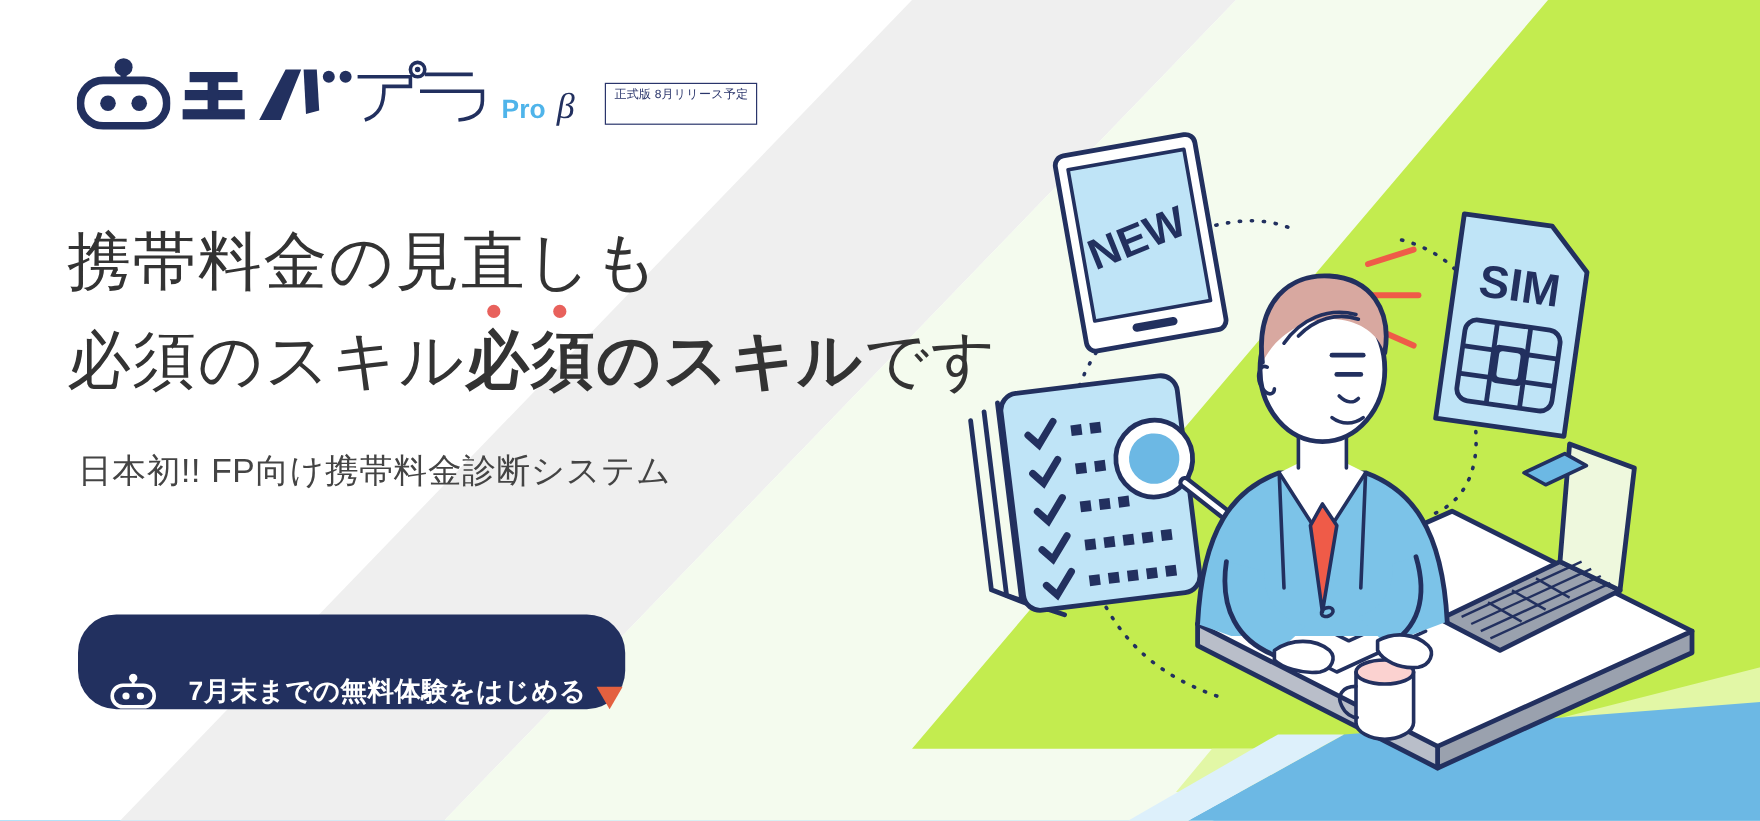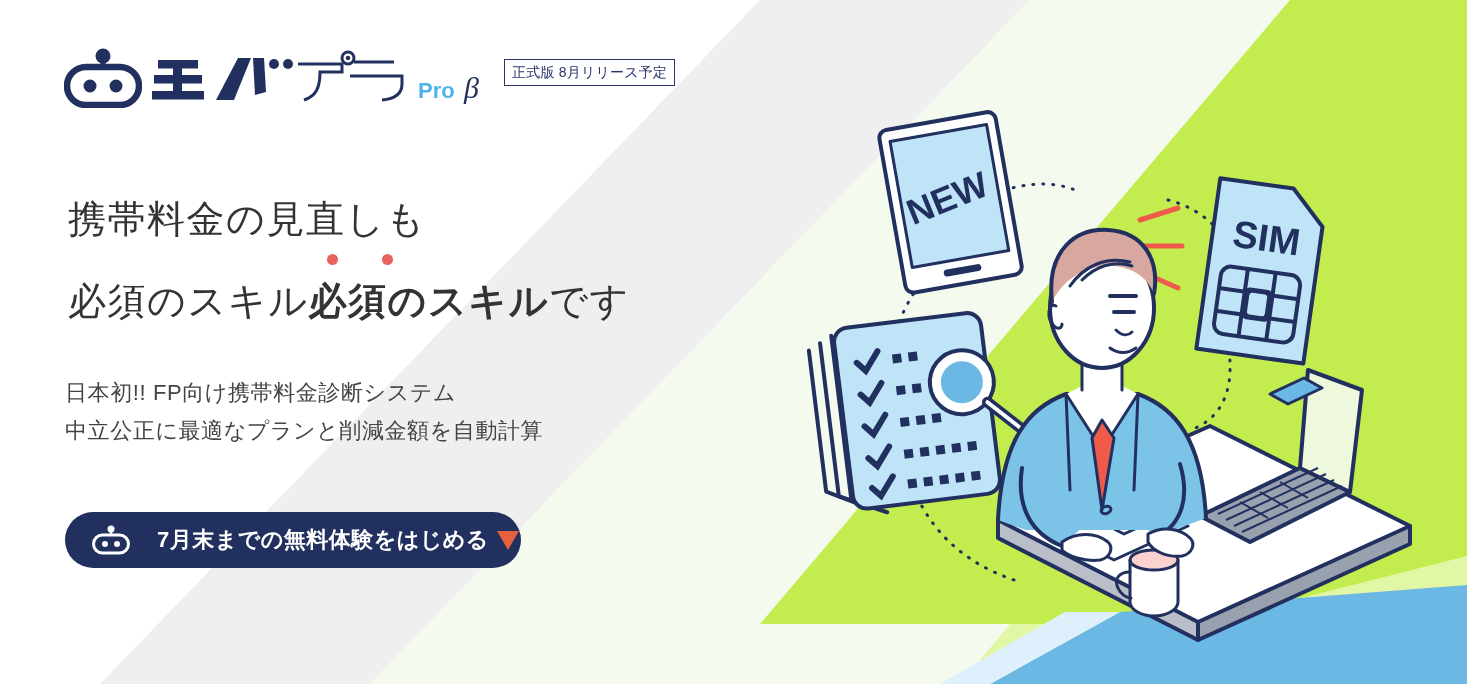--- a/index.html
+++ b/index.html
@@ -18,33 +18,33 @@
   
   .logo-row{
     position:absolute;left:64px;top:48px;
     display:flex;align-items:flex-end;gap:10px;
   }
   .logo-mark{width:78px;height:60px;flex:0 0 auto;}
   .logo-word{height:60px;flex:0 0 auto;}
   .release-badge{
     border:1.5px solid #2a356b;
     color:#2a356b;
-    font-size:14px;
+    font-size:10px;
     line-height:1;
-    padding:5px 7px 6px 7px;
+    padding:5px 7px 18px 7px;
     white-space:nowrap;
-    margin-bottom:22px;
+    margin-bottom:4px;
     letter-spacing:.2px;
   }
 
   
   .headline{
-    position:absolute;left:68px;top:178px;
+    position:absolute;left:56px;top:178px;
     color:#333333;
-    font-size:38px;
+    font-size:53px;
     line-height:82px;
     letter-spacing:1.5px;
     font-weight:400;
     white-space:nowrap;
   }
   .hl-line{position:relative;display:block;height:82px;}
   .emph{position:relative;display:inline-block;font-weight:bold;}
   .emph .hl-bar{
     position:absolute;left:0;right:0;bottom:4px;height:15px;
     background:#fac6c0;z-index:-1;
@@ -53,33 +53,33 @@
     position:absolute;top:-6px;width:11px;height:11px;border-radius:50%;
     background:#e8615c;
   }
   .emph .dot.d1{left:18px;}
   .emph .dot.d2{left:73px;}
 
   
   .subtitle{
     position:absolute;left:65px;top:374px;
     color:#444444;
-    font-size:22px;
+    font-size:28px;
     line-height:38px;
     letter-spacing:.6px;
     white-space:nowrap;
   }
 
   
   .cta{
     position:absolute;left:65px;top:512px;
-    width:456px;height:56px;
+    width:456px;height:79px;
     background:#22305f;
     border-radius:32px;
-    display:flex;align-items:center;
+    display:flex;align-items:flex-end;
     box-sizing:border-box;
     padding:0 24px 0 26px;
     cursor:pointer;
     border:none;
   }
   .cta-robot{width:40px;height:30px;flex:0 0 auto;}
   .cta-label{
     color:#ffffff;font-size:22px;font-weight:bold;letter-spacing:.5px;
     margin-left:26px;white-space:nowrap;flex:1 1 auto;
   }
@@ -158,21 +158,20 @@
 
   <div class="headline">
     <span class="hl-line">携帯料金の見直しも</span>
     <span class="hl-line">
       <span>必須のスキル</span><span class="emph"><span class="hl-bar"></span><span class="dot d1"></span><span class="dot d2"></span><span>必須のスキル</span></span><span>です</span>
     </span>
   </div>
 
   <div class="subtitle">
     <div>日本初!! FP向け携帯料金診断システム</div>
-    <div>中立公正に最適なプランと削減金額を自動計算</div>
   </div>
 
   <div class="cta">
     <svg class="cta-robot" viewBox="0 0 78 60">
       <circle cx="39" cy="8" r="7" fill="#ffffff"></circle>
       <rect x="36.5" y="13" width="5" height="9" fill="#ffffff"></rect>
       <rect x="4" y="20" width="70" height="36" rx="18" fill="none" stroke="#ffffff" stroke-width="6"></rect>
       <circle cx="27" cy="38" r="6" fill="#ffffff"></circle>
       <circle cx="51" cy="38" r="6" fill="#ffffff"></circle>
     </svg>

